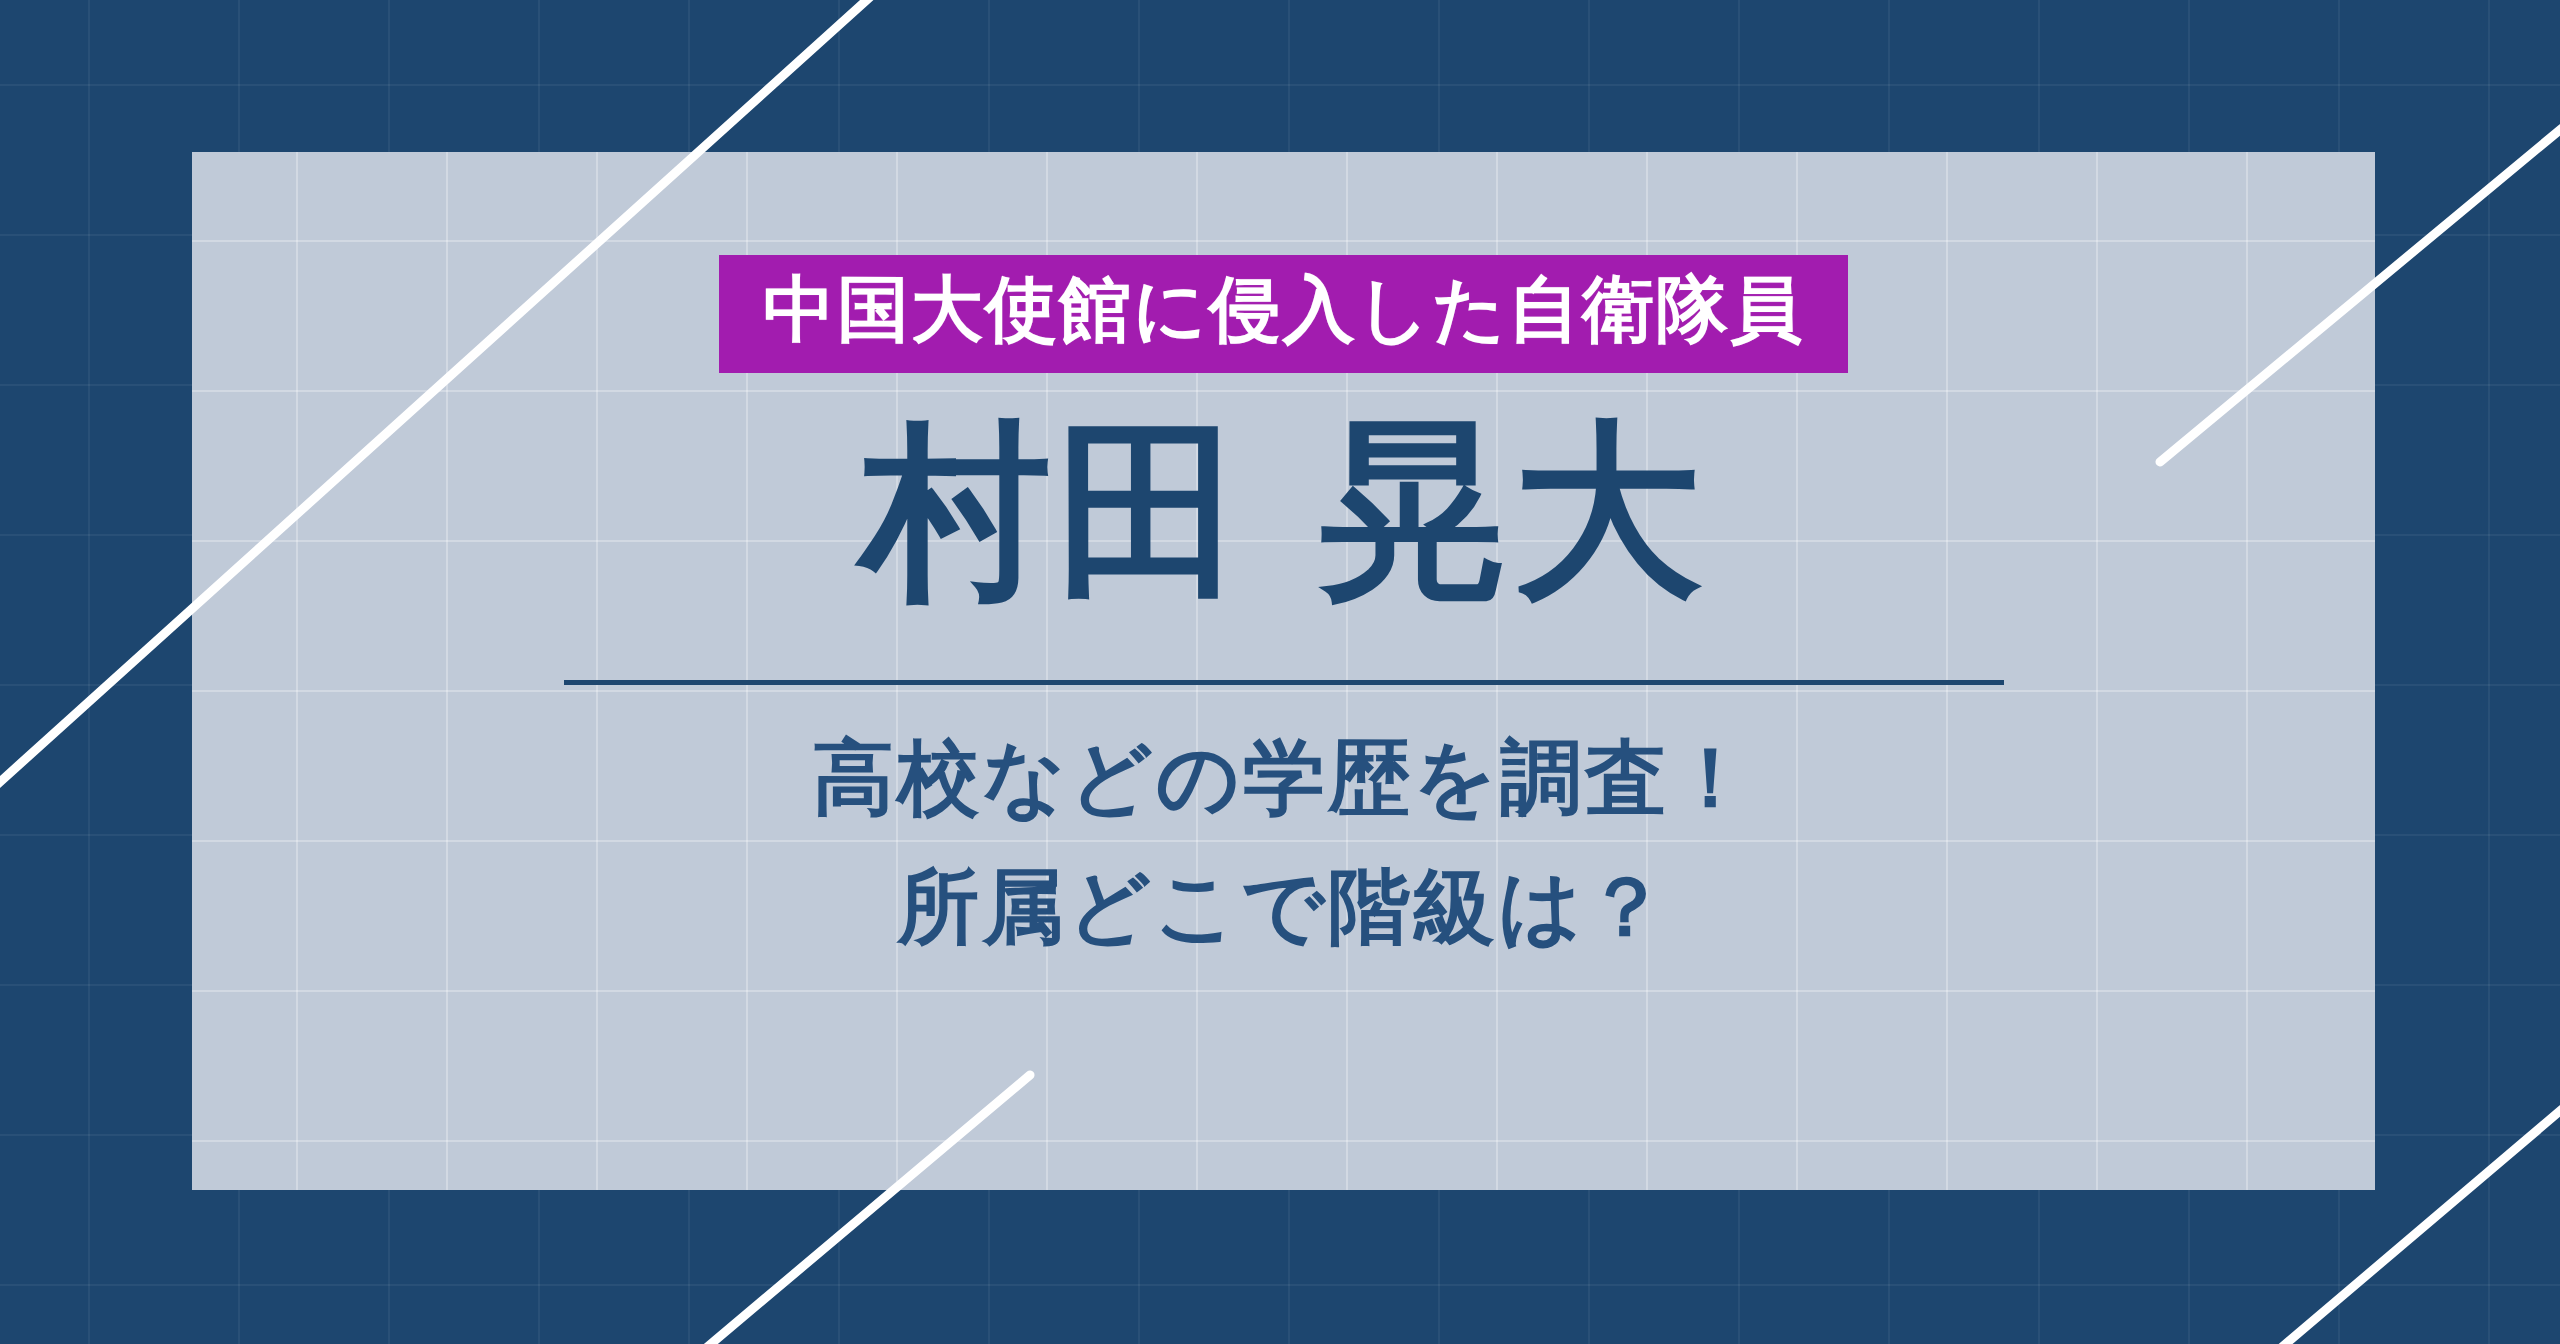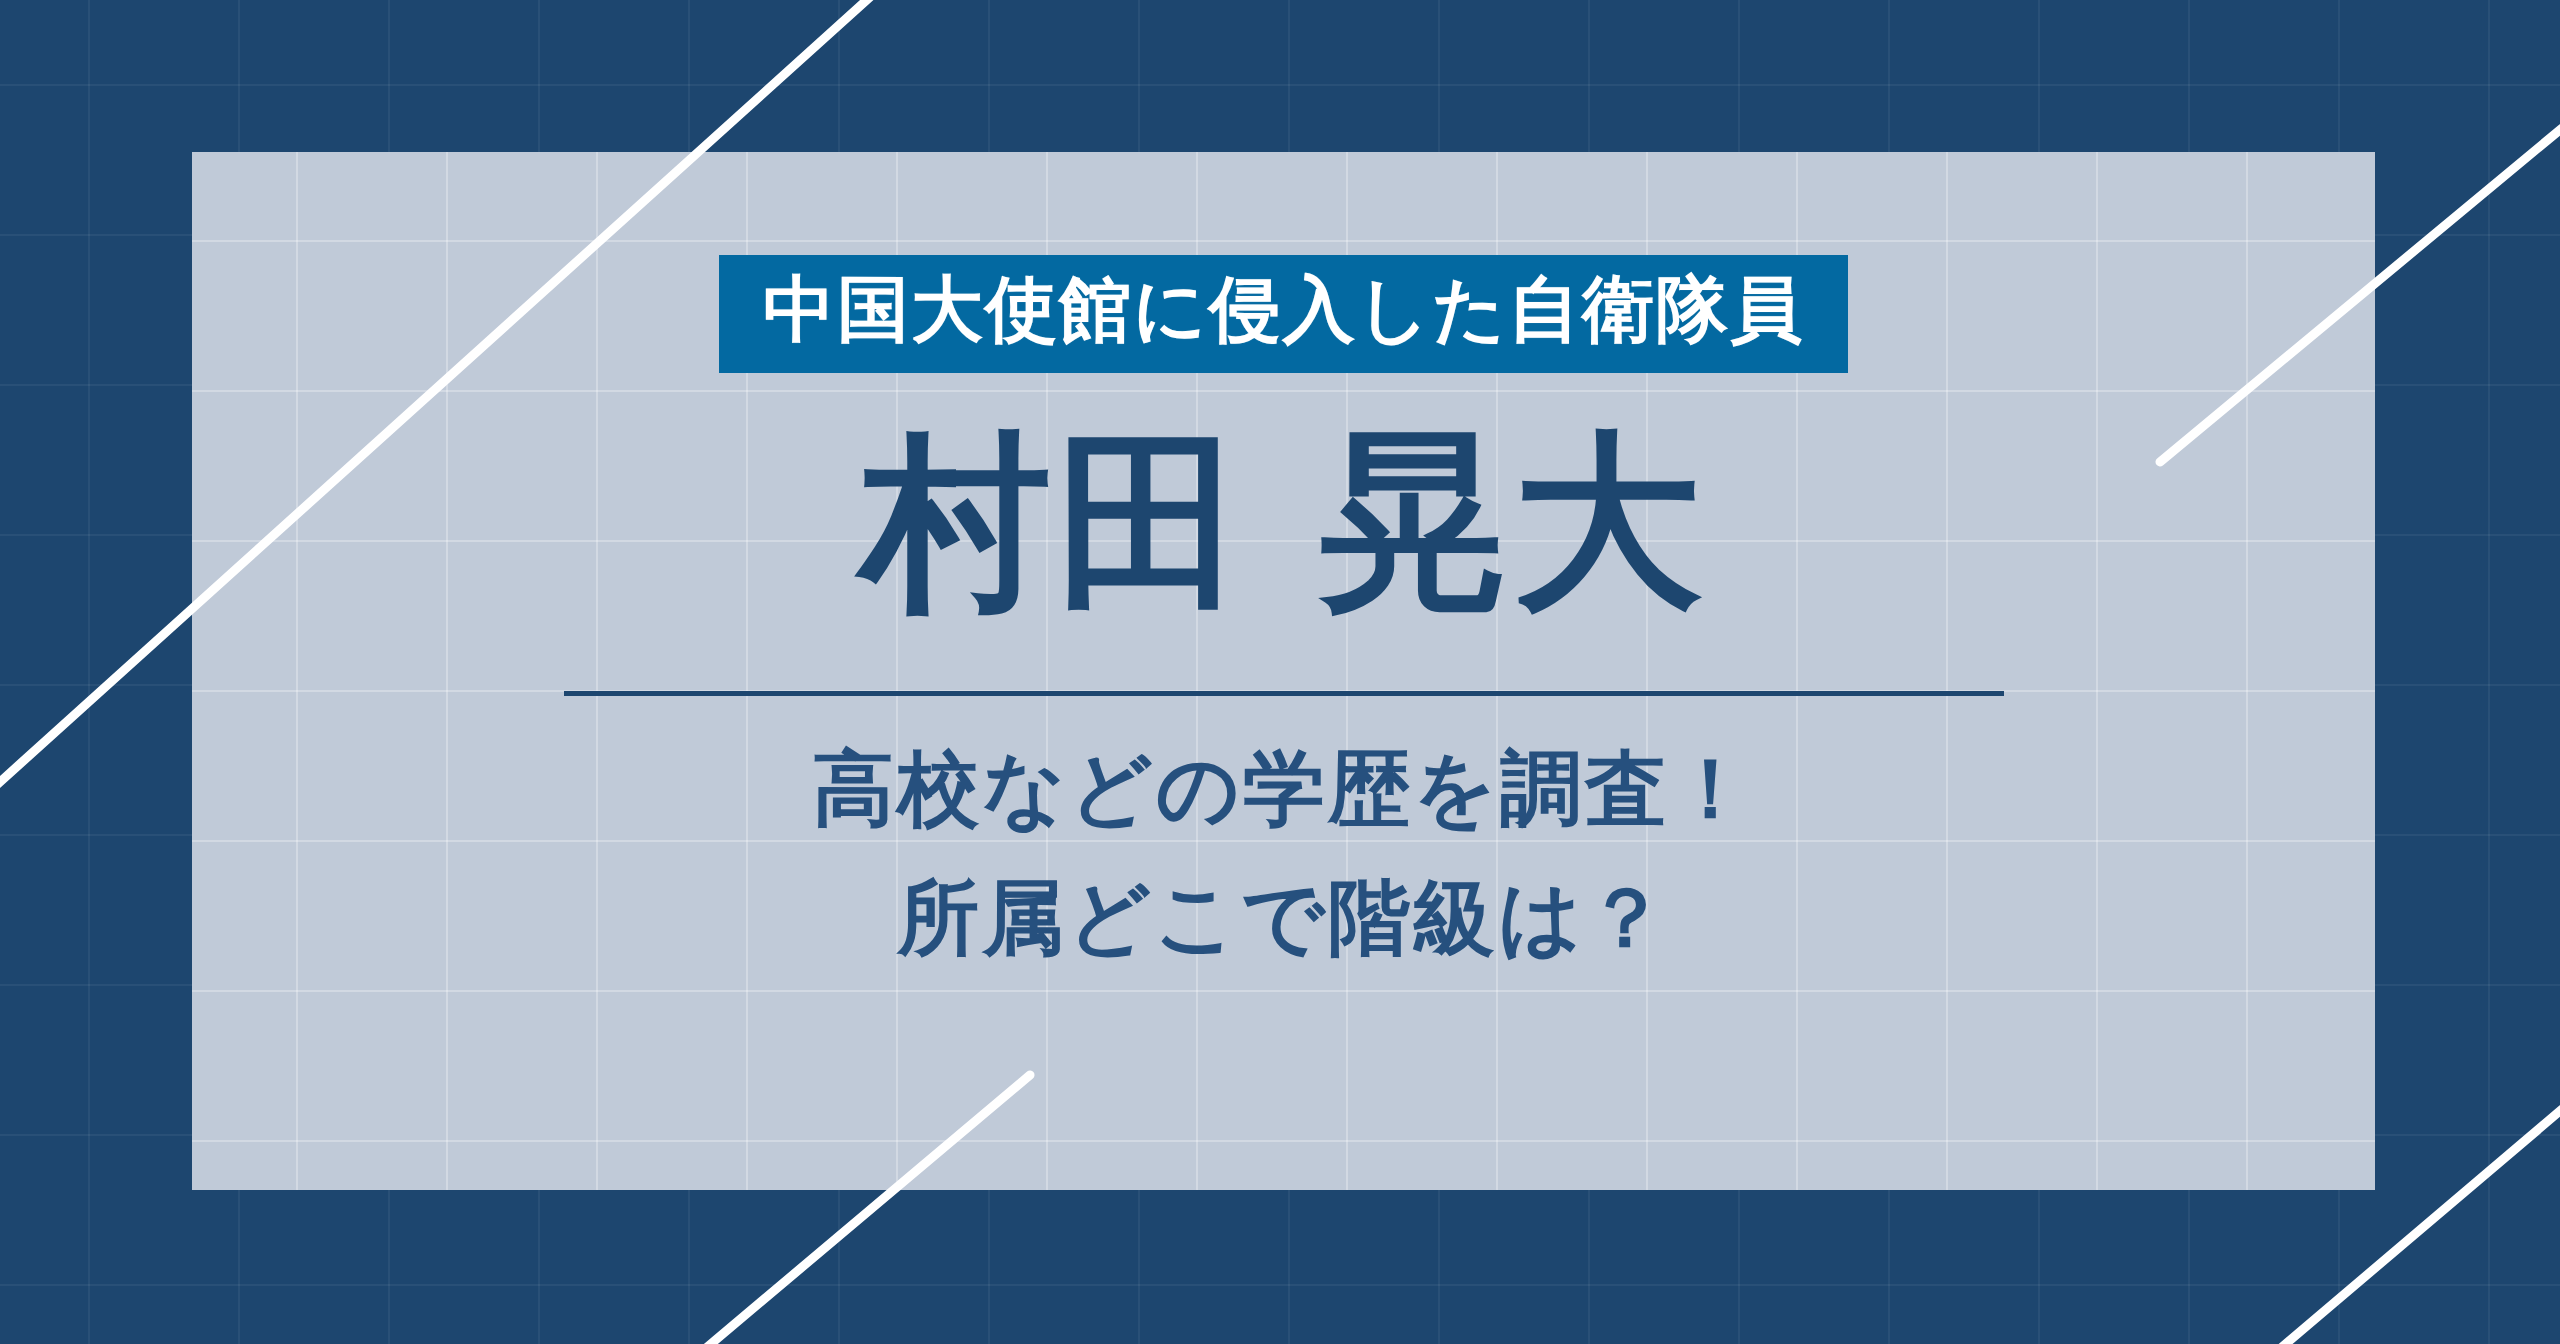--- a/index.html
+++ b/index.html
@@ -68,38 +68,38 @@
     top: 152px;
     width: 2183px;
     height: 1038px;
     display: flex;
     flex-direction: column;
     align-items: center;
   }
 
   .eyebrow-band {
     margin-top: 103px;
-    background-color: #0369a1;
+    background-color: #a21caf;
     padding: 8px 44px 16px 44px;
     display: inline-block;
     line-height: 1;
   }
   .eyebrow-text {
     display: block;
     color: #ffffff;
     font-size: 72px;
     font-weight: 700;
     letter-spacing: 2px;
     line-height: 1.3;
     white-space: nowrap;
     text-shadow: 0 0 1px rgba(255,255,255,0.4);
   }
 
   .name {
-    margin-top: 31px;
+    margin-top: 20px;
     color: #1d466f;
     font-size: 190px;
     font-weight: 700;
     line-height: 1.25;
     letter-spacing: 4px;
     white-space: nowrap;
   }
 
   .divider {
     margin-top: 50px;

